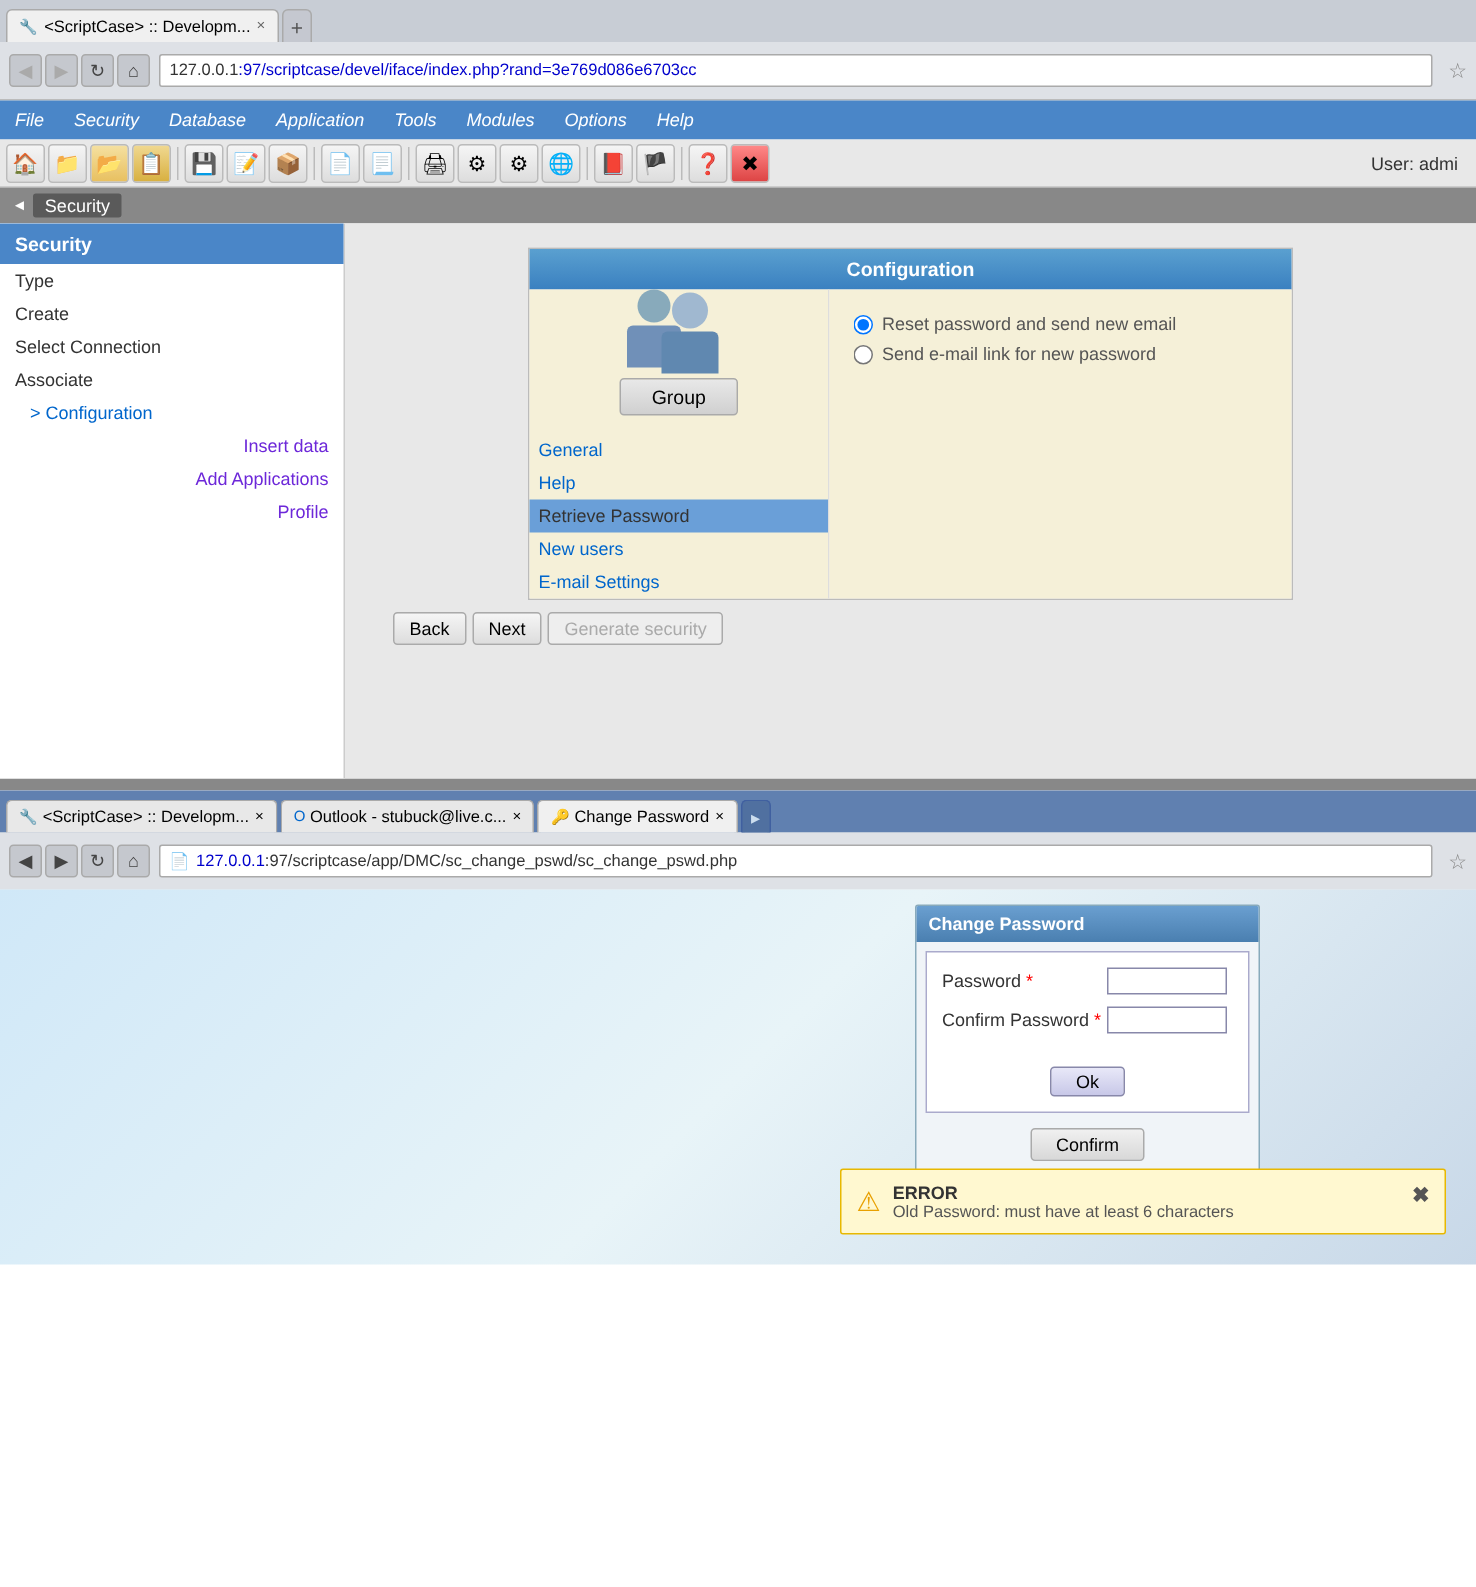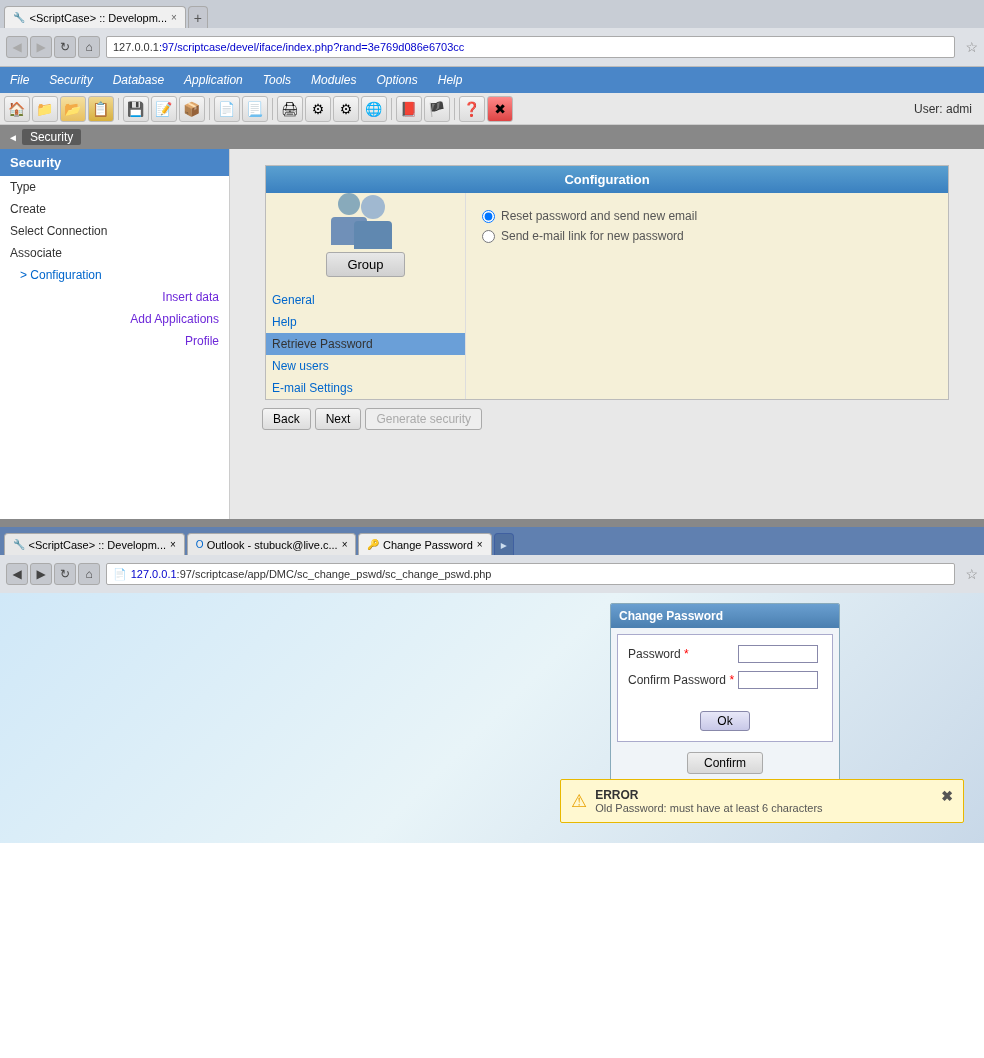--- a/index.html
+++ b/index.html
@@ -486,21 +486,21 @@
     <div class="sidebar-item">Create</div>
     <div class="sidebar-item">Select Connection</div>
     <div class="sidebar-item">Associate</div>
     <div class="sidebar-item sub active">&gt; Configuration</div>
     <div class="sidebar-item disabled">Insert data</div>
     <div class="sidebar-item disabled">Add Applications</div>
     <div class="sidebar-item disabled">Profile</div>
   </div>
 
   <div class="content-area">
-    <div class="config-panel" style="width:684px;">
+    <div class="config-panel" style="width:510px;">
       <div class="config-header">Configuration</div>
       <div class="config-body">
 
         <div class="config-left">
           <div class="group-icon-container">
 
             <div style="position:relative;width:80px;height:55px;">
 
               <div style="position:absolute;left:5px;top:0;">
                 <div style="width:22px;height:22px;background:#8ab;border-radius:50%;margin:0 auto 2px;"></div>

